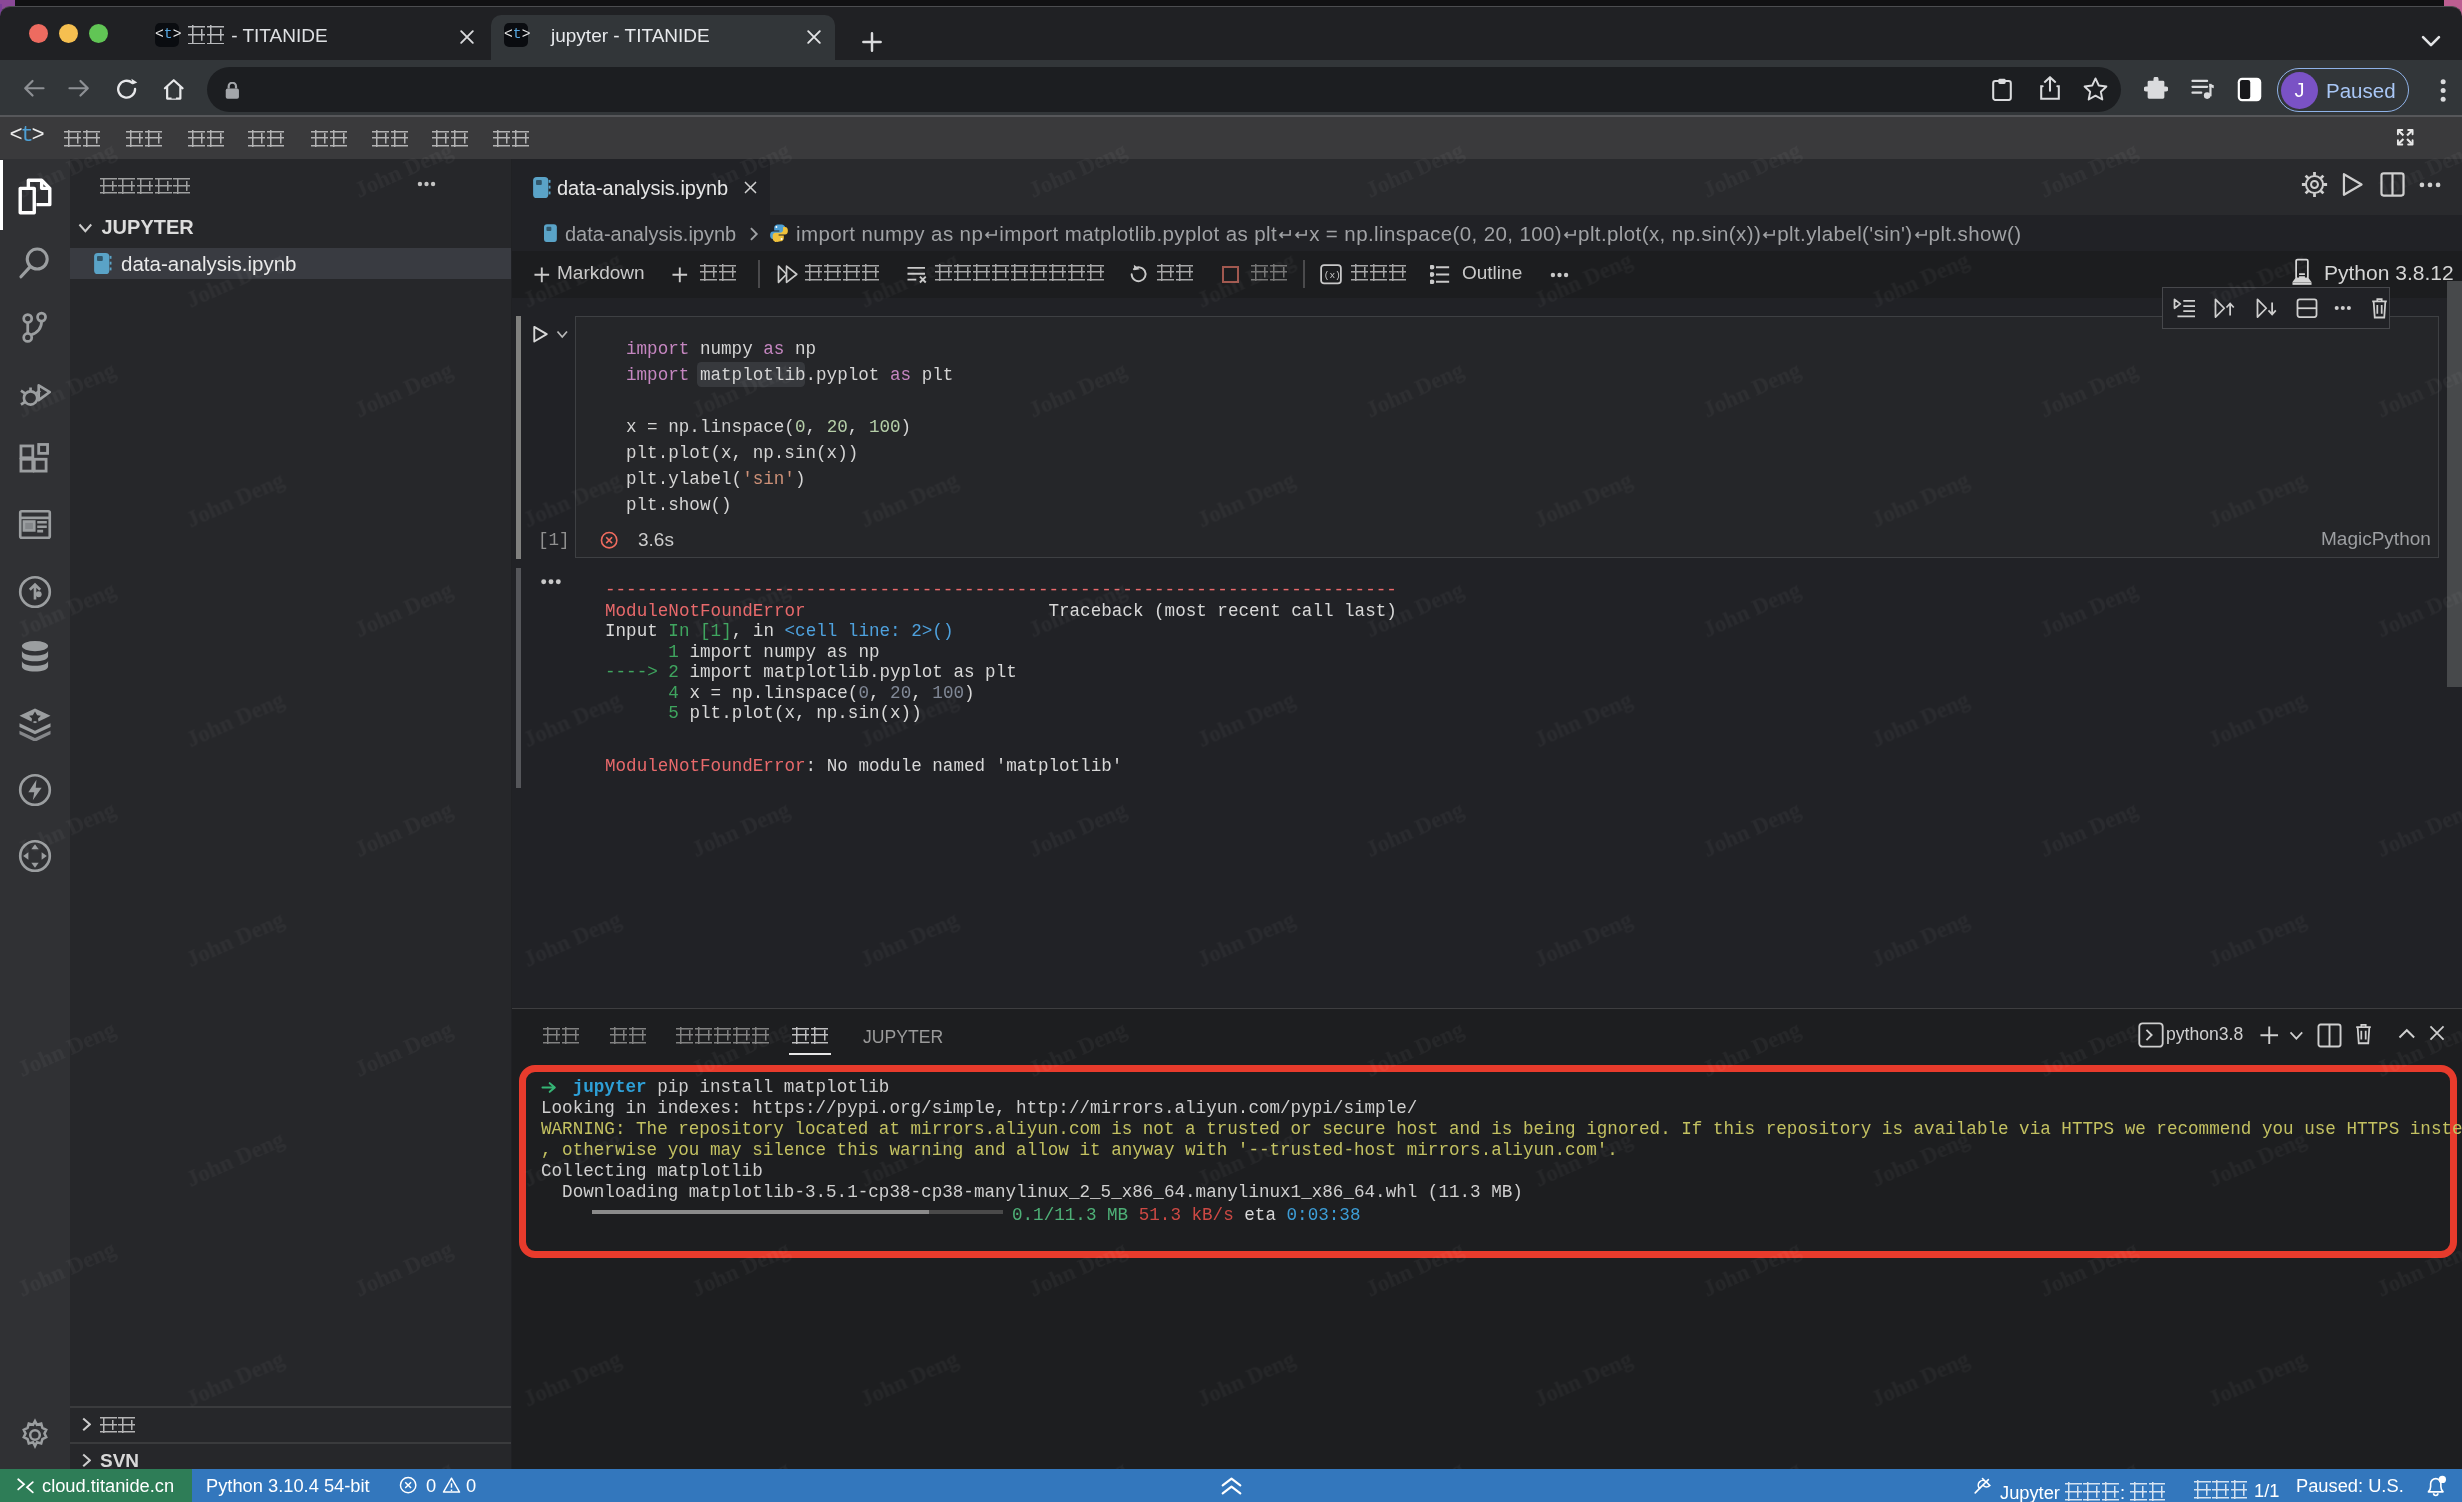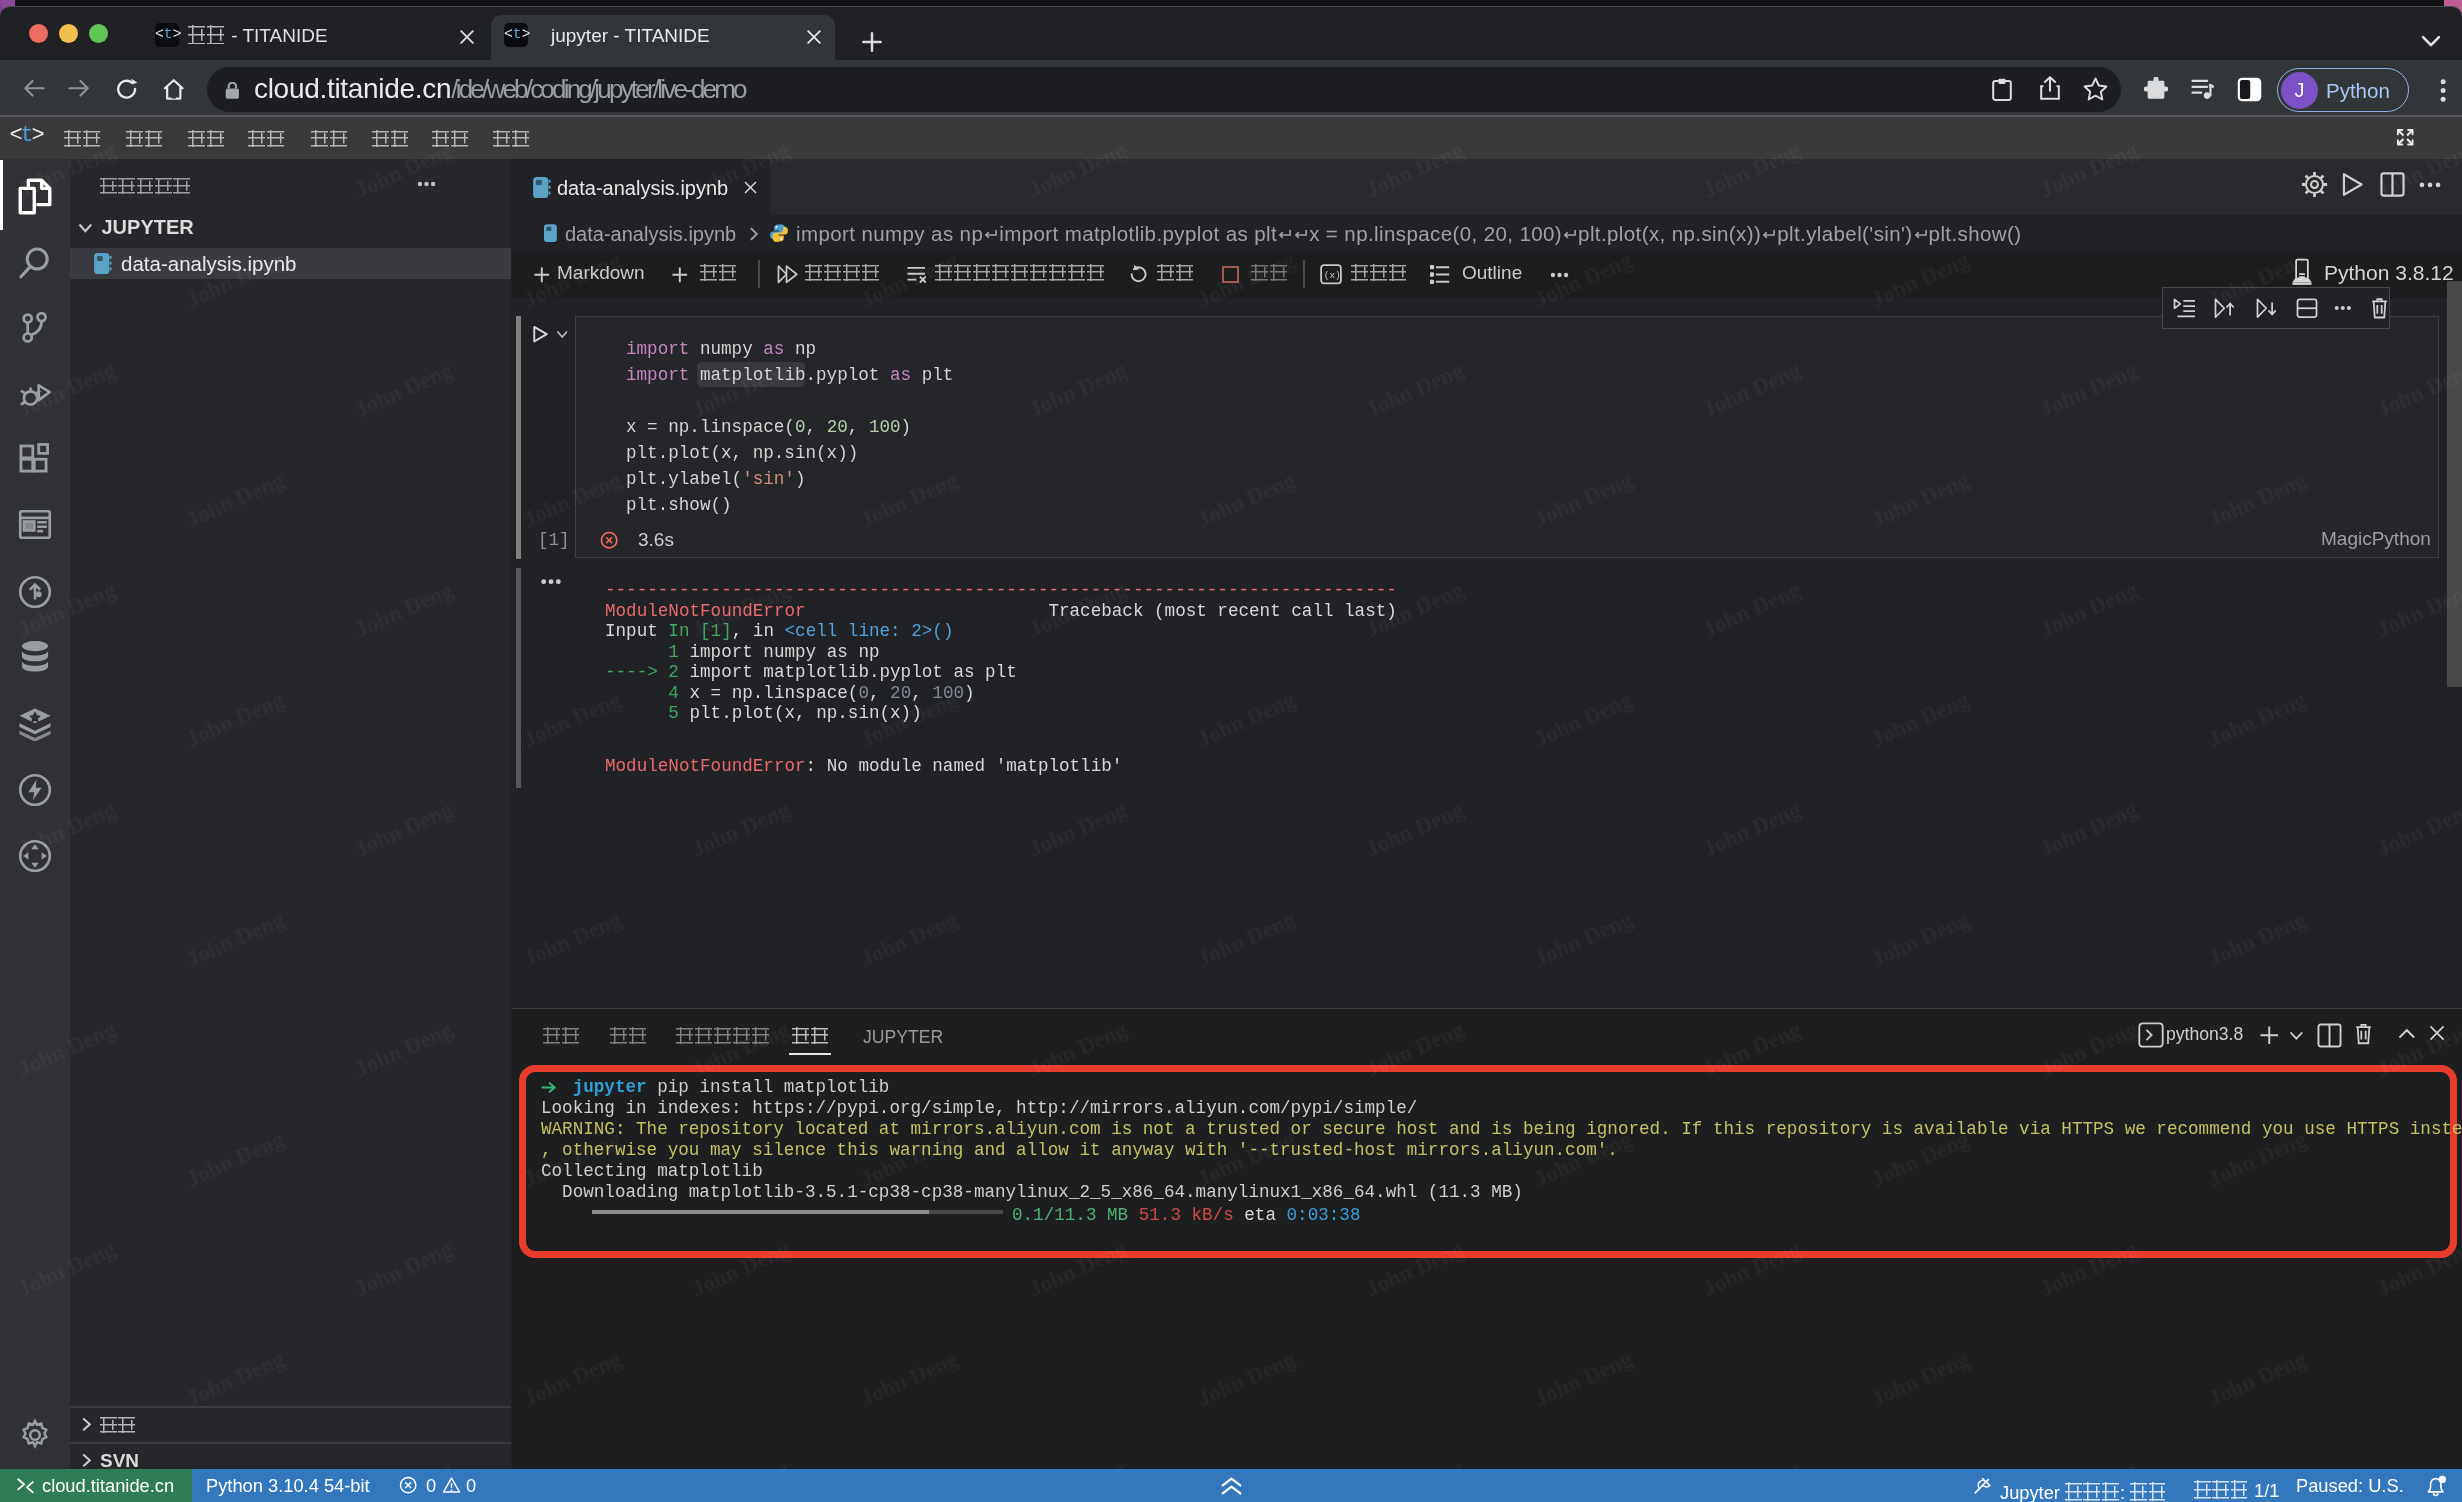--- a/index.html
+++ b/index.html
@@ -68,21 +68,20 @@
   <svg class="abs" style="left:162px;top:17.6px" width="23.5" height="23.5" viewBox="0 0 32 32">
       <path d="M4 14 L16 3 L28 14 M7 12 V28 H25 V12" stroke="#e7e8ea" stroke-width="3" fill="none" stroke-linecap="round" stroke-linejoin="round"></path>
       <rect x="13" y="19" width="6" height="9" fill="#323639"></rect>
     </svg>
 
   <div class="abs" style="left:207px;top:7.3px;width:1914px;height:45px;background:#1c1e21;border-radius:23px"></div>
   <svg class="abs" style="left:225px;top:22px" width="14.7" height="17.6" viewBox="0 0 20 24">
       <rect x="1" y="9" width="18" height="14" rx="2.5" fill="#a3a6aa"></rect>
       <path d="M5 9 V6 a5 5 0 0 1 10 0 V9" stroke="#a3a6aa" stroke-width="3" fill="none"></path>
     </svg>
-  <div class="abs" style="left:254px;top:12.5px;font-size:28px;letter-spacing:-0.3px;color:#e8eaed;white-space:pre">cloud.titanide.cn<span style="color:#9a9da2;font-size:26px;letter-spacing:-2.8px">/ide/web/coding/jupyter/live-demo</span></div>
 
   <svg class="abs" style="left:1991px;top:17.6px" width="22" height="23.5" viewBox="0 0 30 32">
       <rect x="3" y="4" width="24" height="26" rx="3" stroke="#dadbdd" stroke-width="2.8" fill="none"></rect>
       <rect x="10" y="1" width="10" height="7" rx="2" fill="#dadbdd"></rect>
     </svg>
   <svg class="abs" style="left:2039px;top:16px" width="22" height="25" viewBox="0 0 30 34">
       <path d="M15 2 V20 M8 8 L15 1.5 L22 8" stroke="#dadbdd" stroke-width="2.8" fill="none" stroke-linecap="round" stroke-linejoin="round"></path>
       <path d="M5 14 H3 V31 H27 V14 H25" stroke="#dadbdd" stroke-width="2.8" fill="none" stroke-linecap="round"></path>
     </svg>
   <svg class="abs" style="left:2083px;top:17px" width="25" height="24" viewBox="0 0 34 33">
@@ -98,21 +97,21 @@
       <rect x="25" y="8" width="3" height="17" fill="#dadbdd"></rect>
       <path d="M25 8 L31 10 V14 L25 12 Z" fill="#dadbdd"></path>
     </svg>
   <svg class="abs" style="left:2237px;top:17px" width="25" height="25" viewBox="0 0 34 34">
       <rect x="1" y="1" width="32" height="32" rx="6" fill="#fff"></rect>
       <rect x="4" y="4" width="14" height="26" rx="3" fill="#17181b"></rect>
     </svg>
 
   <div class="abs" style="left:2277px;top:8px;width:132px;height:44px;border:1.5px solid #8fb2e8;border-radius:23px"></div>
   <div class="abs" style="left:2281px;top:11.7px;width:37px;height:37px;border-radius:50%;background:#7a52c5;color:#fff;font-size:20px;text-align:center;line-height:37px">J</div>
-  <div class="abs" style="left:2326px;top:19px;color:#a9c7f6;font-size:20.5px">Python</div>
+  <div class="abs" style="left:2326px;top:19px;color:#a9c7f6;font-size:20.5px">Paused</div>
 
   <svg class="abs" style="left:2438px;top:17.6px" width="10.3" height="25" viewBox="0 0 14 34">
       <circle cx="7" cy="5" r="3.4" fill="#dadbdd"></circle>
       <circle cx="7" cy="17" r="3.4" fill="#dadbdd"></circle>
       <circle cx="7" cy="29" r="3.4" fill="#dadbdd"></circle>
     </svg>
 </div>
 
 <div id="menubar" class="abs" style="left:0;top:117px;width:2462px;height:42px;background:#3a3a3c;color:#d2d2d2;font-size:19px">
   <div class="abs mono" style="left:9.5px;top:5.9px;font-size:22px;letter-spacing:-2.2px"><span style="color:#ececec">&lt;</span><span style="color:#4e9fd4">t</span><span style="color:#ececec">&gt;</span></div>

